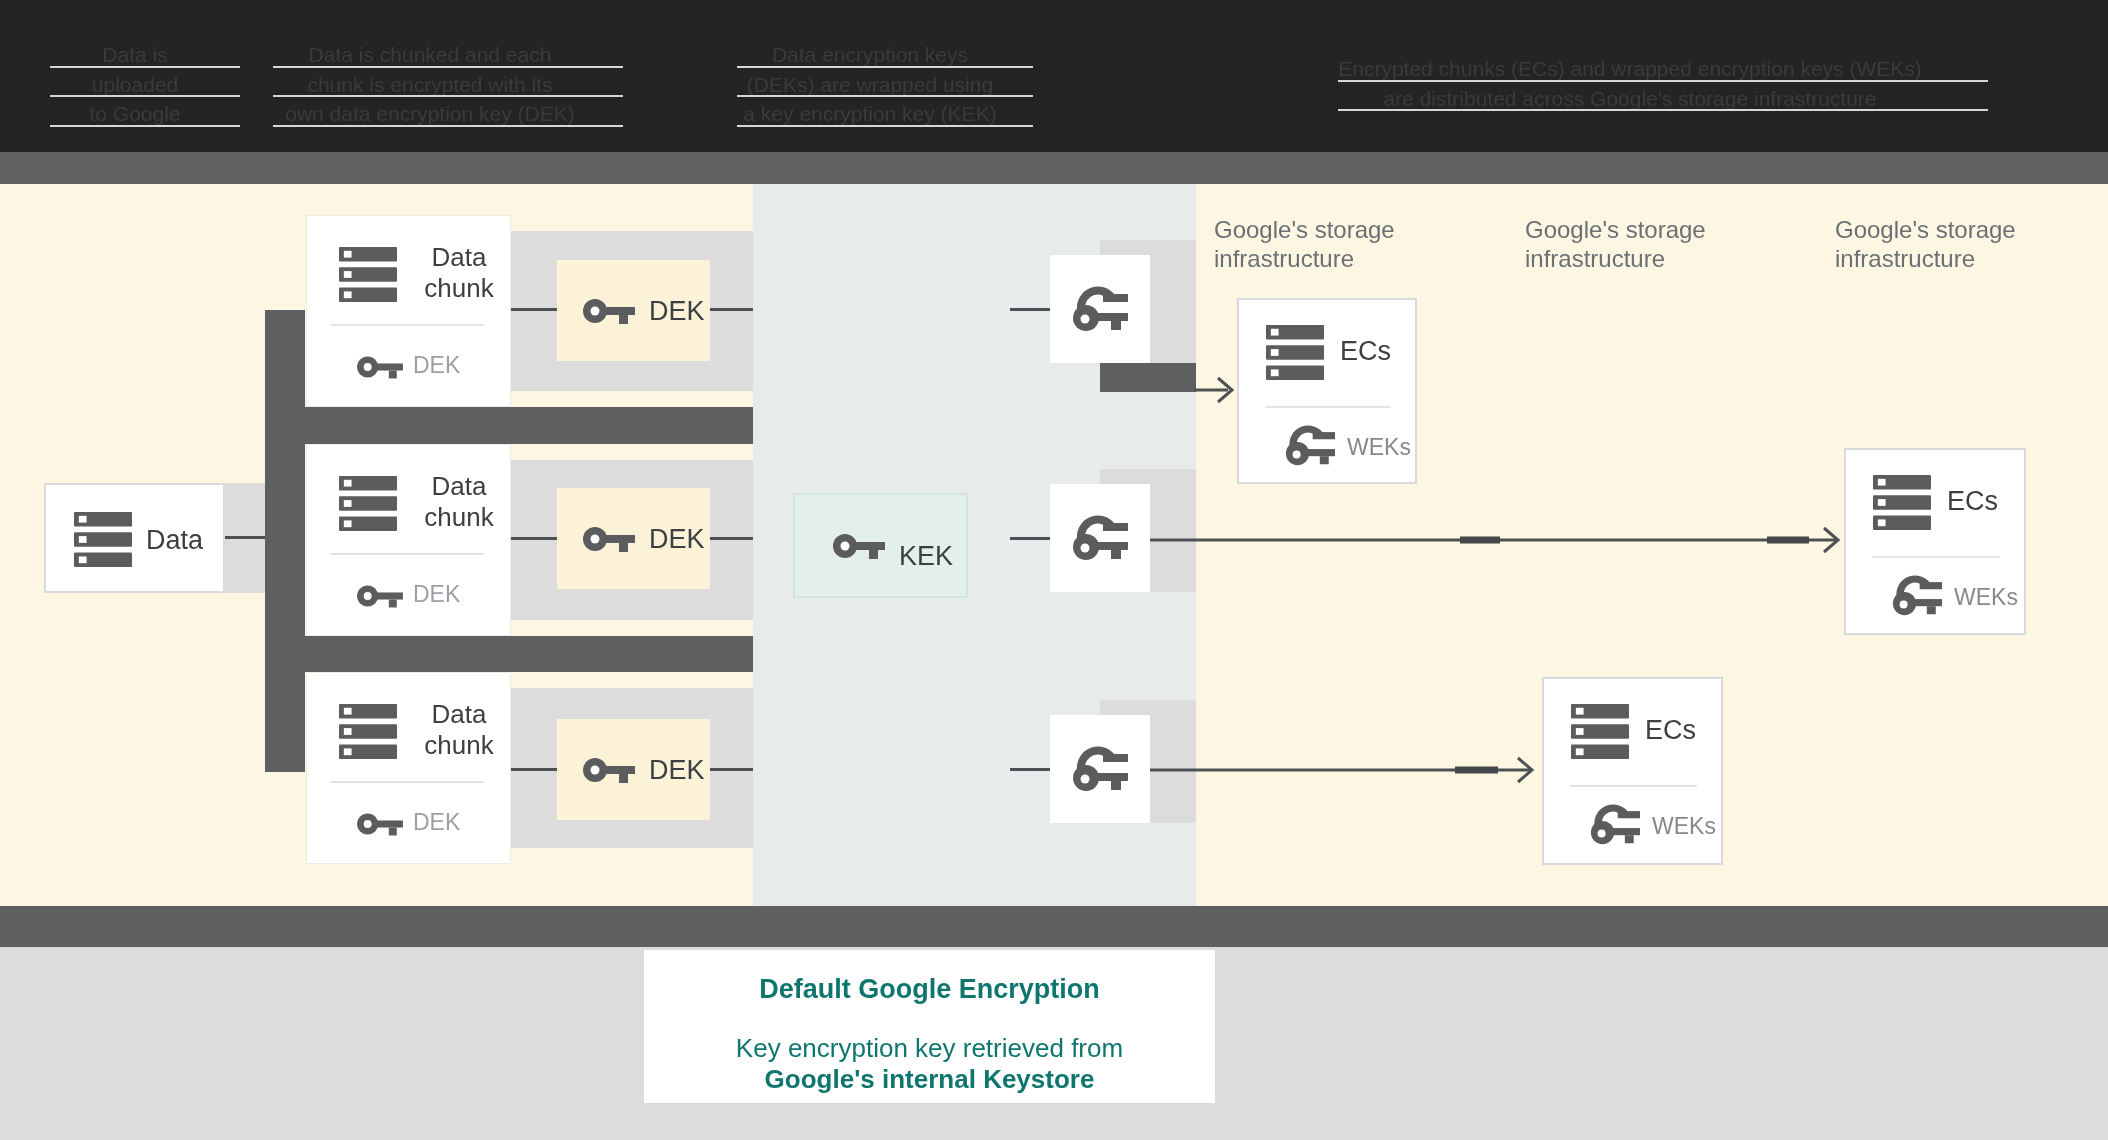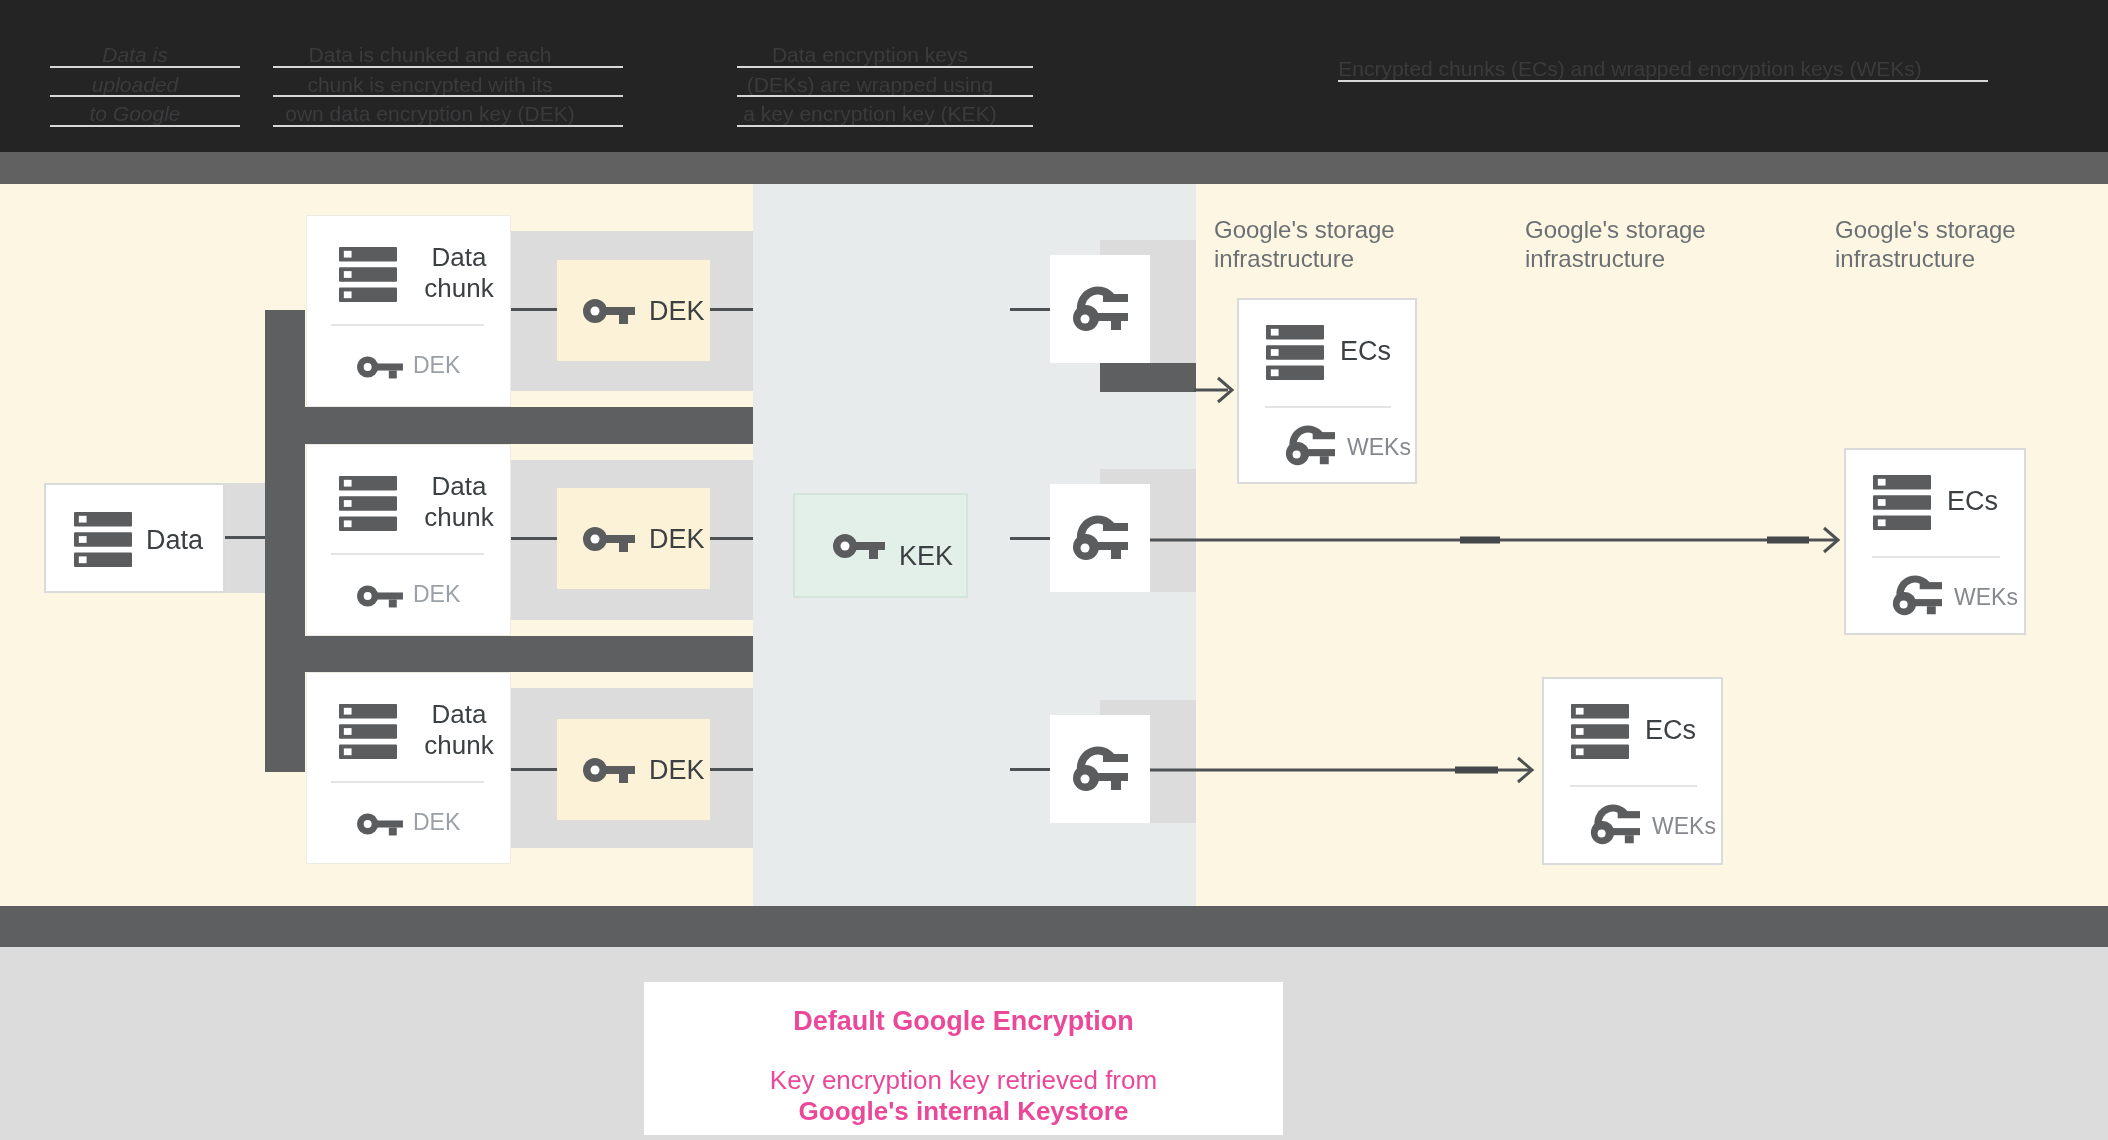--- a/index.html
+++ b/index.html
@@ -38,53 +38,54 @@
   .dek-chip{position:absolute;width:153px;height:101px;background:#fbf2d8;}
   .kek-chip{position:absolute;left:793px;top:493px;width:175px;height:105px;background:#e3f0e9;border:2px solid #d3e5da;box-sizing:border-box;}
 
   .storage-label{position:absolute;width:260px;font-size:24px;line-height:29px;color:#6b7074;}
 
   .arrow-svg{position:absolute;overflow:visible;}
 
   
   .bottom-bar{position:absolute;left:0;top:906px;width:2108px;height:41px;background:#5e5f60;}
   .footer{position:absolute;left:0;top:947px;width:2108px;height:193px;background:#dcdcdc;}
-  .caption-card{position:absolute;left:644px;top:950px;width:639px;height:153px;background:#fff;text-align:center;color:#ec4899;margin-top:32px;}
+  .caption-card{position:absolute;left:644px;top:950px;width:571px;height:153px;background:#fff;text-align:center;color:#0f766e;}
   .caption-title{margin-top:24px;font-size:27px;font-weight:bold;}
   .caption-line{font-size:26px;}
   .caption-line.b{font-weight:bold;}
   .caption-line.first{margin-top:28px;}
 
   .icon{position:absolute;}
 </style>
 </head>
 <body>
 
 <div id="page">
 
   <div class="black-bar"></div>
   <div class="gray-bar"></div>
 
-  <div class="hstep" style="left:40px;top:40px;width:190px;font-style:italic;">
+  <div class="hstep" style="left:40px;top:40px;width:190px;">
     <div class="hline">Data is</div>
     <div class="hline">uploaded</div>
     <div class="hline">to Google</div>
   </div>
   <div class="hstep" style="left:722px;top:40px;width:296px;">
     <div class="hline">Data encryption keys</div>
     <div class="hline">(DEKs) are wrapped using</div>
     <div class="hline">a key encryption key (KEK)</div>
   </div>
   <div class="hstep" style="left:255px;top:40px;width:350px;">
     <div class="hline">Data is chunked and each</div>
     <div class="hline">chunk is encrypted with its</div>
     <div class="hline">own data encryption key (DEK)</div>
   </div>
   <div class="hstep" style="left:1305px;top:54px;width:650px;">
     <div class="hline">Encrypted chunks (ECs) and wrapped encryption keys (WEKs)</div>
+    <div class="hline">are distributed across Google's storage infrastructure</div>
   </div>
 
   <div class="zone-left"></div>
   <div class="zone-mid"></div>
   <div class="zone-right"></div>
 
   <div class="band" style="left:225px;top:483px;width:40px;height:110px;"></div>
   <div class="band" style="left:511px;top:231px;width:242px;height:160px;"></div>
   <div class="band" style="left:511px;top:460px;width:242px;height:160px;"></div>
   <div class="band" style="left:511px;top:688px;width:242px;height:160px;"></div>

